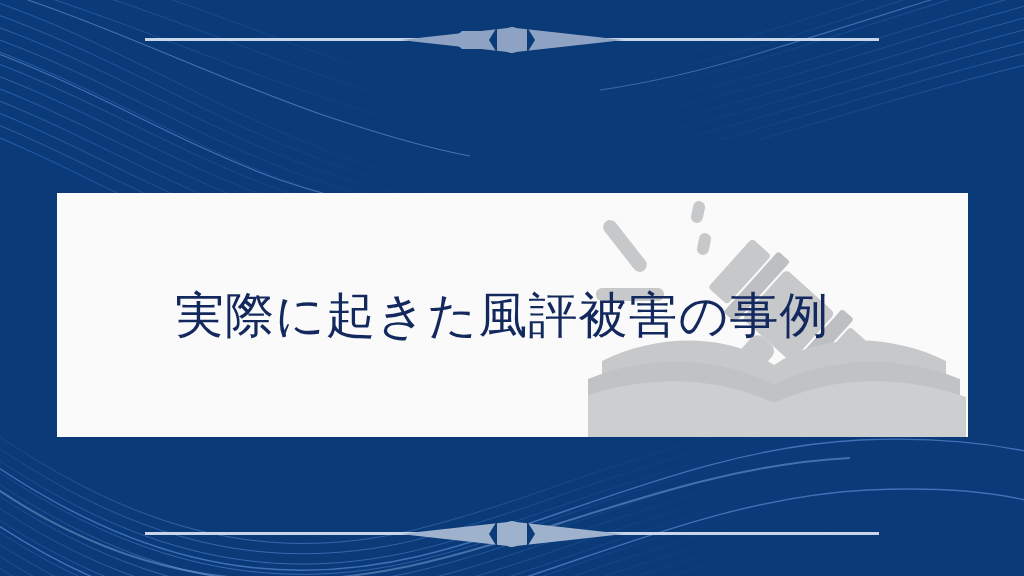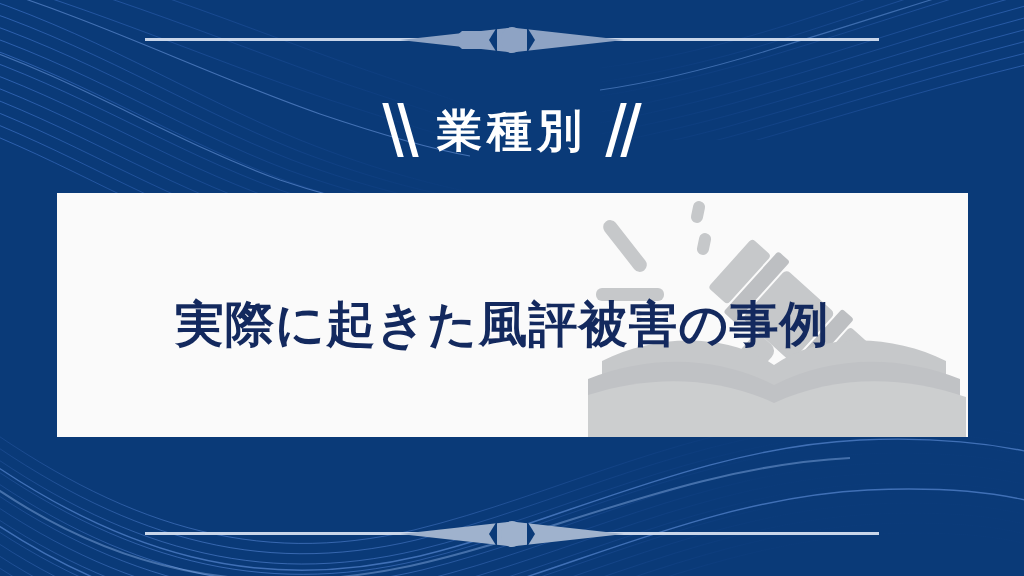--- a/index.html
+++ b/index.html
@@ -88,31 +88,31 @@
     position: absolute;
     right: 0;
     top: 0;
     width: 380px;
     height: 244px;
   }
 
   .card-title {
     position: absolute;
     left: 0;
-    top: 9px;
+    top: 0;
     width: 911px;
     height: 244px;
     display: flex;
     align-items: center;
     justify-content: flex-start;
     padding-left: 118px;
     box-sizing: border-box;
     color: #13295e;
     font-size: 49px;
-    font-weight: bold;
+    font-weight: normal;
     letter-spacing: 1px;
     line-height: 1;
     white-space: nowrap;
   }
 </style>
 </head>
 <body>
 
 <div class="slide">
 
@@ -210,31 +210,20 @@
     <rect x="145" y="20" width="734" height="3" fill="#c9d6ea"></rect>
     <polygon points="452,22 462,13 510,13 524,22 510,31 462,31" fill="#8ea3c4" transform="translate(0,0)"></polygon>
     <polygon points="400,22 508,10 522,22 508,34" fill="#8ea3c4"></polygon>
     <polygon points="624,22 516,10 502,22 516,34" fill="#8ea3c4"></polygon>
     <ellipse cx="512" cy="22" rx="11" ry="13" fill="#8ea3c4"></ellipse>
     <rect x="497" y="8" width="30" height="28" fill="#0a3a78" opacity="0"></rect>
     <polygon points="497,9 497,35 489,22" fill="#0a3a78"></polygon>
     <polygon points="527,9 527,35 535,22" fill="#0a3a78"></polygon>
   </svg>
 
-  <div class="heading">
-    <span class="heading-slashes">
-      <i class="slash lean-left"></i>
-        <i class="slash lean-left"></i>
-    </span>
-    <span class="heading-text">業種別</span>
-    <span class="heading-slashes">
-      <i class="slash lean-right"></i>
-        <i class="slash lean-right"></i>
-    </span>
-  </div>
 
   <div class="card">
 
     <svg class="card-art" viewBox="0 0 380 244" aria-hidden="true">
       <g fill="#c6c8ca">
 
         <rect x="30" y="22" width="14" height="62" rx="7" transform="rotate(-38 37 53)"></rect>
         <rect x="104" y="8" width="12" height="22" rx="6" transform="rotate(12 110 19)"></rect>
         <rect x="110" y="40" width="12" height="22" rx="6" transform="rotate(12 116 51)"></rect>
         <rect x="-26" y="95" width="22" height="13" rx="6"></rect>

